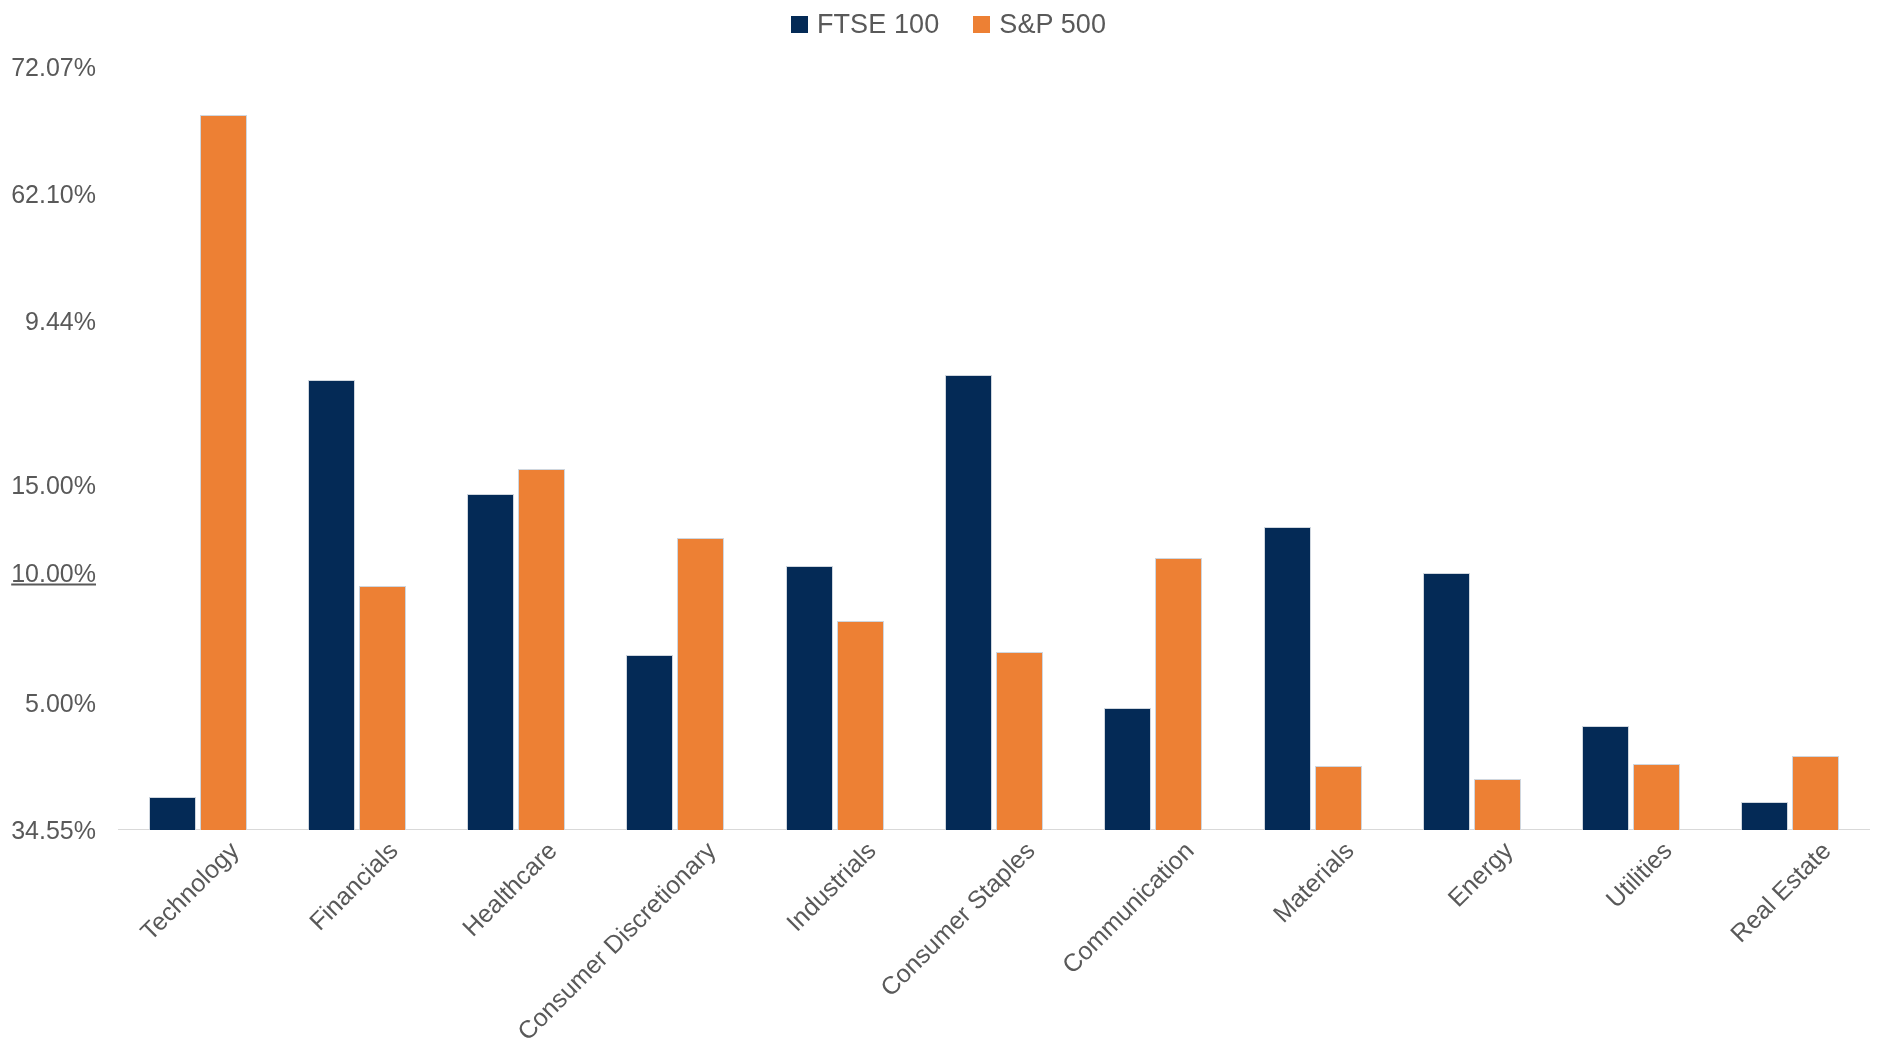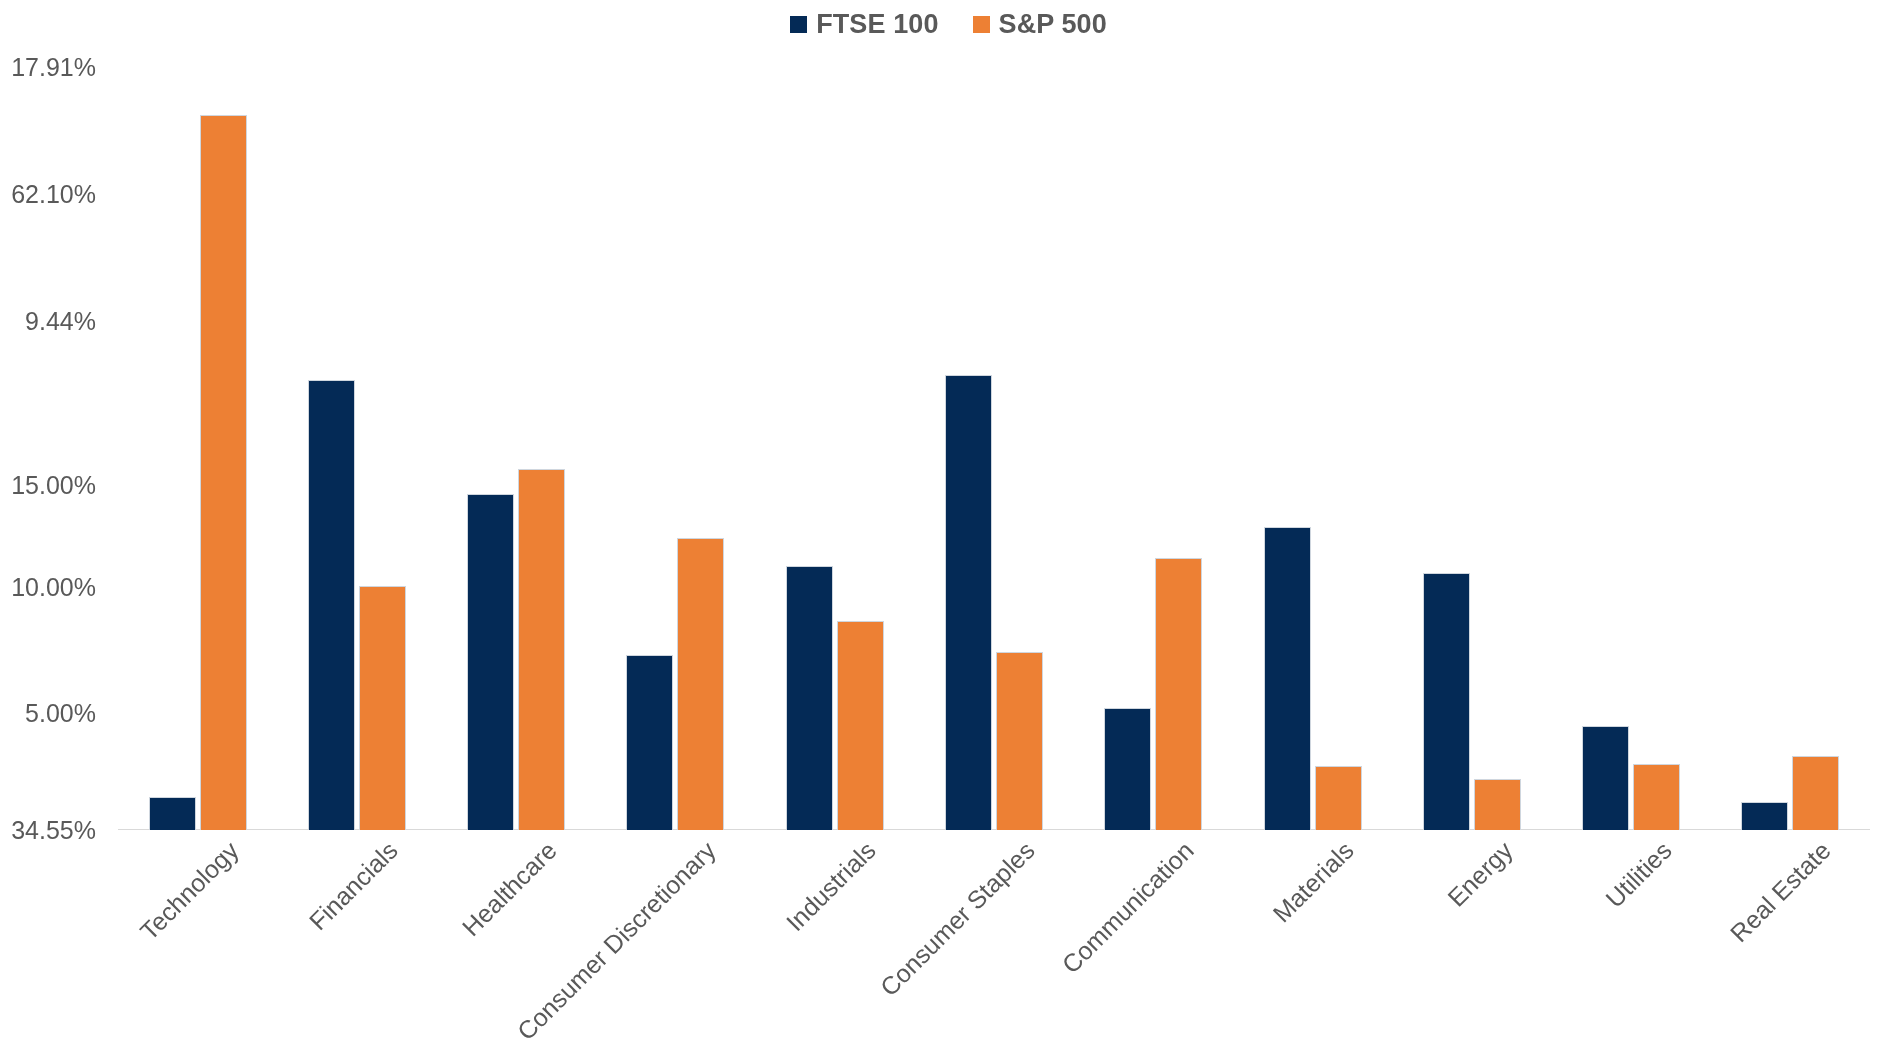--- a/index.html
+++ b/index.html
@@ -25,21 +25,20 @@
   #legend {
     position: absolute;
     top: 4px;
     left: 0;
     width: 1897px;
     display: flex;
     justify-content: center;
     align-items: center;
     gap: 34px;
     height: 40px;
-    font-weight: bold;
   }
   .legend-entry {
     display: flex;
     align-items: center;
     gap: 9px;
   }
   .legend-swatch {
     width: 17px;
     height: 17px;
     display: inline-block;
@@ -135,26 +134,26 @@
         <span class="legend-label">FTSE 100</span>
       </div>
       <div class="legend-entry">
         <span class="legend-swatch" style="background: rgb(237, 128, 52);"></span>
         <span class="legend-label">S&amp;P 500</span>
       </div>
     </div>
 
   <div id="y-axis">
       <div class="y-tick" style="top: 830px;">34.55%</div>
-      <div class="y-tick" style="top: 702.833px; margin-top: 10px;">5.00%</div>
-      <div class="y-tick" style="top: 587px;">10.00%</div>
+      <div class="y-tick" style="top: 702.833px;">5.00%</div>
+      <div class="y-tick" style="top: 573px; text-decoration: underline;">10.00%</div>
       <div class="y-tick" style="top: 448.5px; margin-top: 36px;">15.00%</div>
       <div class="y-tick" style="top: 321.333px;">9.44%</div>
       <div class="y-tick" style="top: 194.167px;">62.10%</div>
-      <div class="y-tick" style="top: 67px;">17.91%</div>
+      <div class="y-tick" style="top: 67px;">72.07%</div>
     </div>
 
   <div id="plot">
     <div id="baseline"></div>
   <div class="group" style="left: 0px; width: 159.273px;">
         <div class="bar ftse" title="FTSE 100 — Technology: 1.30%" style="height: 33.0633px;"></div>
         <div class="bar sp" title="S&amp;P 500 — Technology: 28.10%" style="height: 714.677px;"></div>
       </div>
       <div class="group" style="left: 159.273px; width: 159.273px;">
         <div class="bar ftse" title="FTSE 100 — Financials: 17.70%" style="height: 450.17px;"></div>

